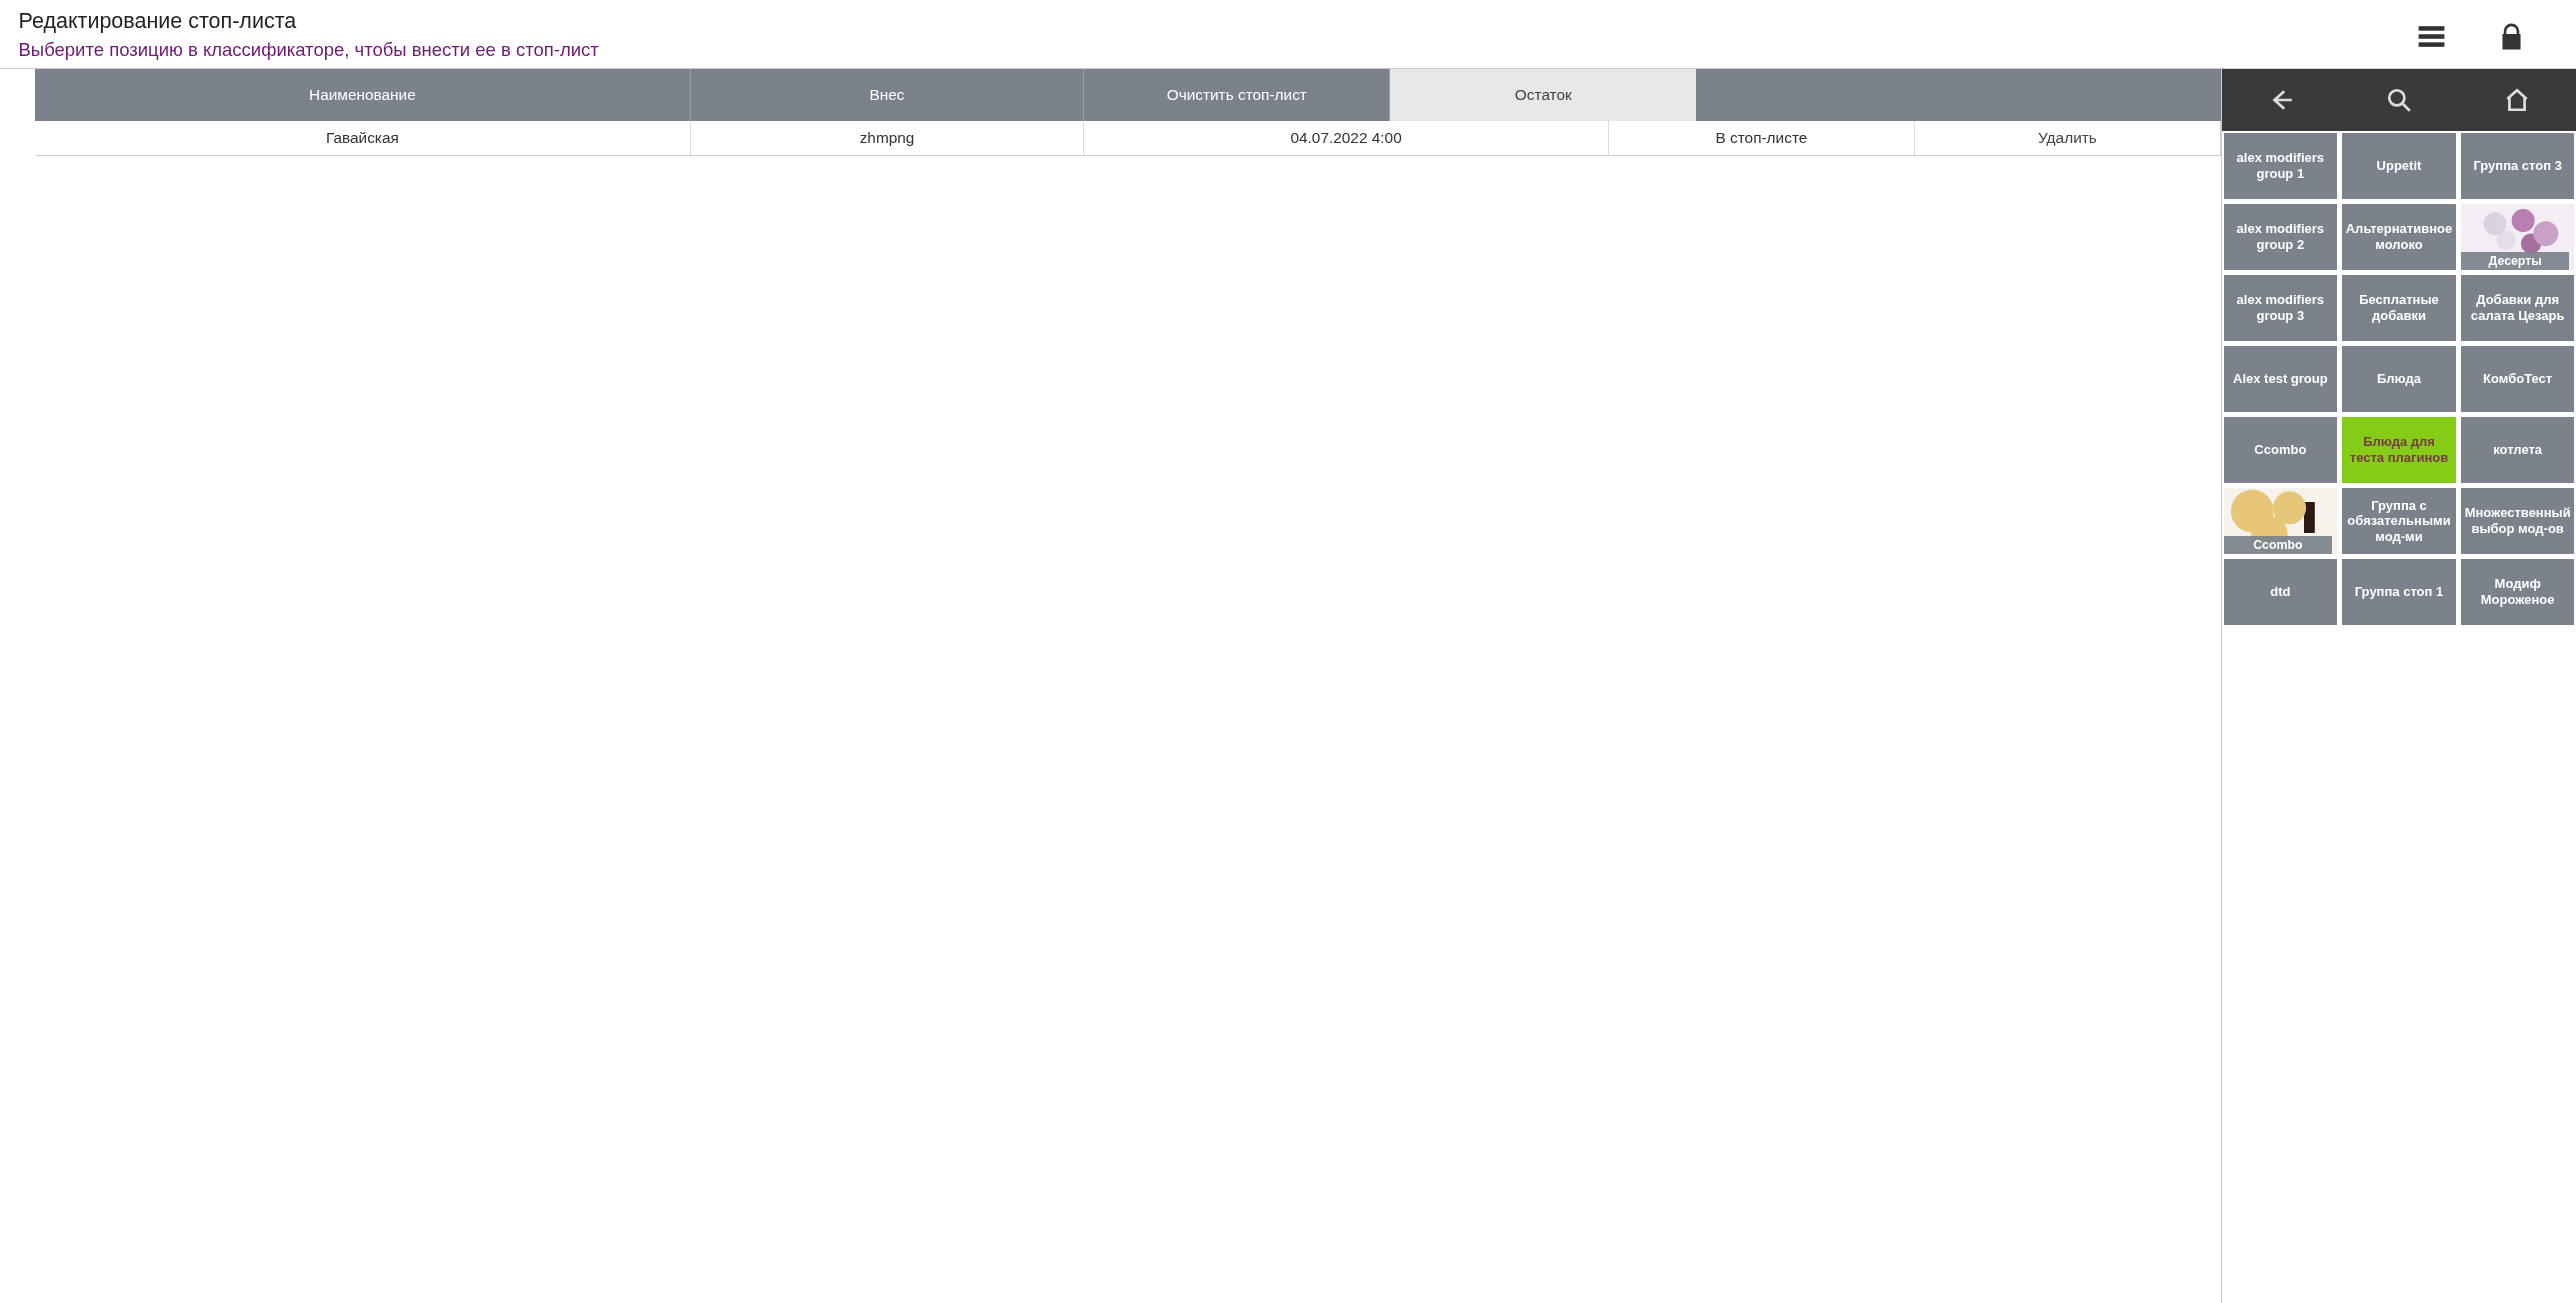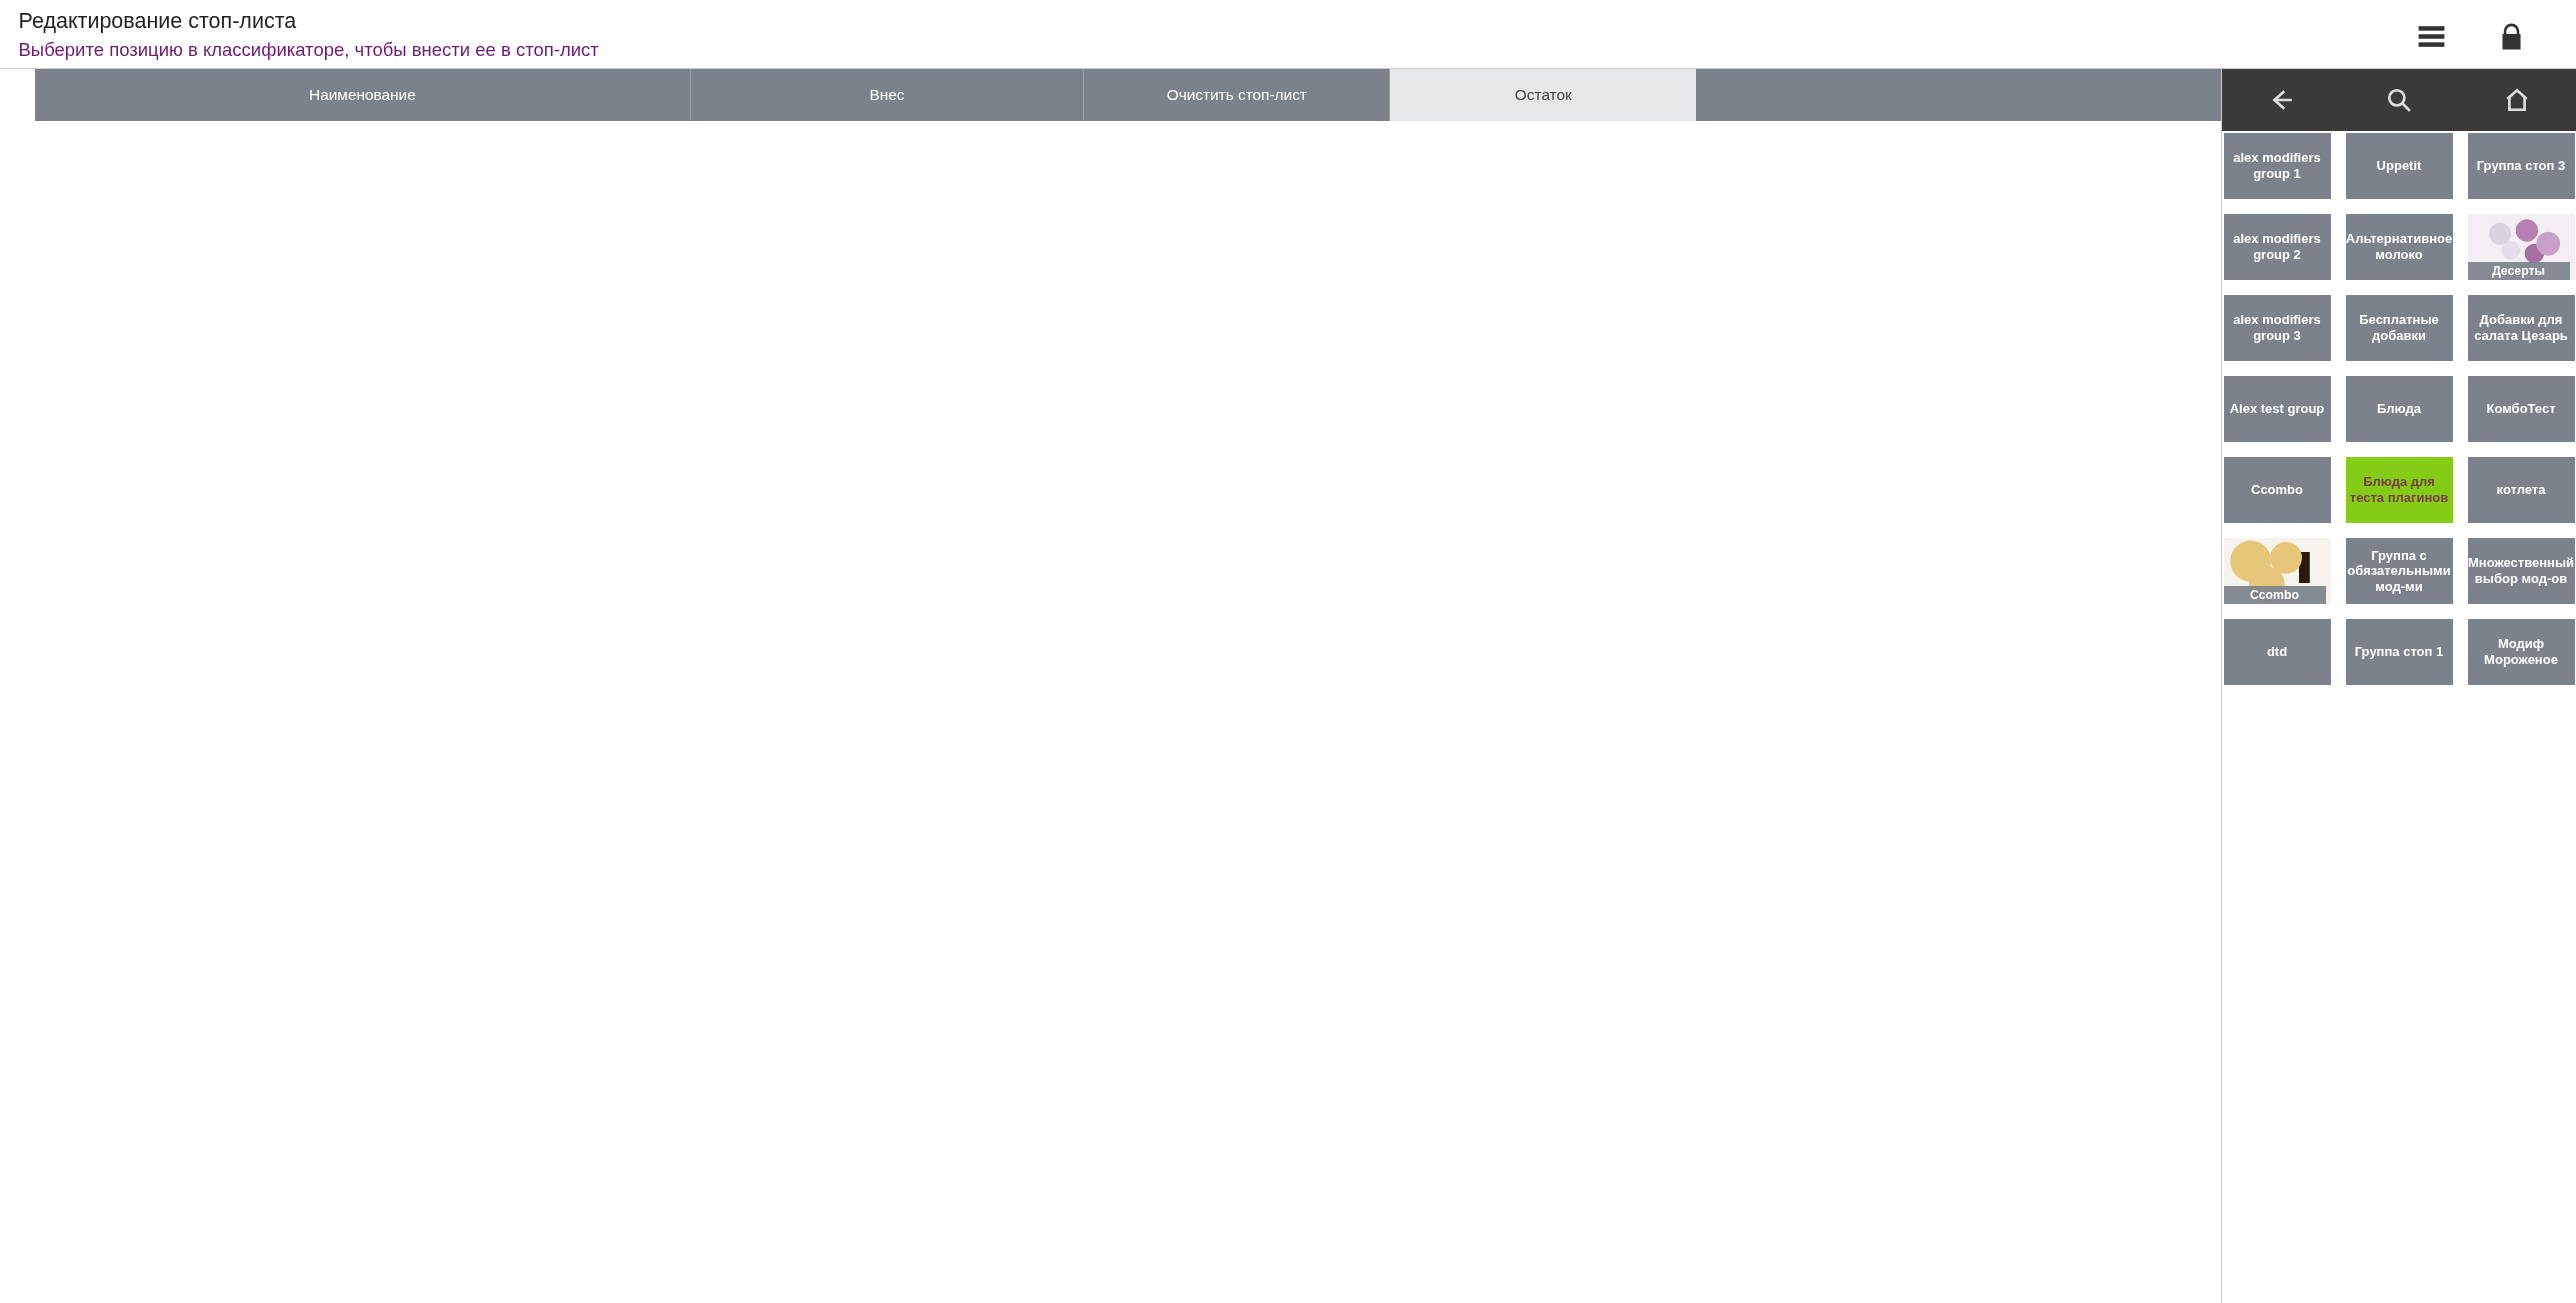--- a/index.html
+++ b/index.html
@@ -44,21 +44,21 @@
   }
   .table-row .td:last-child { border-right: 0.8px solid #ccc; color: #444; cursor: pointer; }
 
   .right { width: 354px; display: flex; flex-direction: column; background: #fff; }
   .right-nav {
     display: flex; align-items: center; justify-content: space-around;
     background: #3a3a3a; height: 62px;
   }
   .right-nav .nav-icon { width: 26px; height: 26px; stroke: #ddd; fill: none; stroke-width: 2.5; cursor: pointer; }
 
-  .grid { flex: 1; display: grid; grid-template-columns: repeat(3, 1fr); grid-auto-rows: 66px; gap: 15px; padding: 1.5px; overflow-y: auto; background: #fff; }
+  .grid { flex: 1; display: grid; grid-template-columns: repeat(3, 1fr); grid-auto-rows: 66px; gap: 5px; padding: 1.5px; overflow-y: auto; background: #fff; }
   .cell {
     background: #7b828b; color: #fff; font-size: 13px; font-weight: 600;
     display: flex; align-items: center; justify-content: center; text-align: center;
     padding: 3.1px; cursor: pointer; line-height: 1.2; position: relative; overflow: hidden;
   }
   .cell.pink { background: #84cc16; color: #7a3a45; }
   .cell .label-overlay {
     position: absolute; bottom: 0; left: 0; right: 5px;
     background: rgba(123,130,139,0.92); color: #fff; font-size: 12.3px; font-weight: 600;
     padding: 1.5px 0;
@@ -98,20 +98,29 @@
 </div>
 
 <div class="main">
   <div class="left">
     <div class="table-hdr">
       <div class="th col-name">Наименование</div>
       <div class="th col-user">Внес</div>
       <div class="th col-action">Очистить стоп-лист</div>
       <div class="th col-rest">Остаток</div>
     </div>
+    <div id="table-body">
+        <div class="table-row">
+          <div class="td col-name">Гавайская</div>
+          <div class="td col-user">zhmpng</div>
+          <div class="td col-time">04.07.2022 4:00</div>
+          <div class="td col-rest">В стоп-листе</div>
+          <div class="td col-action">Удалить</div>
+        </div>
+      </div>
   </div>
 
   <div class="right">
     <div class="right-nav">
       <svg class="nav-icon" viewBox="0 0 24 24">
         <path d="M15 4 L6 12 L15 20 M6 12 H22"></path>
       </svg>
       <svg class="nav-icon" viewBox="0 0 24 24">
         <circle cx="10" cy="10" r="7"></circle>
           <path d="M15 15 L22 22"></path>

